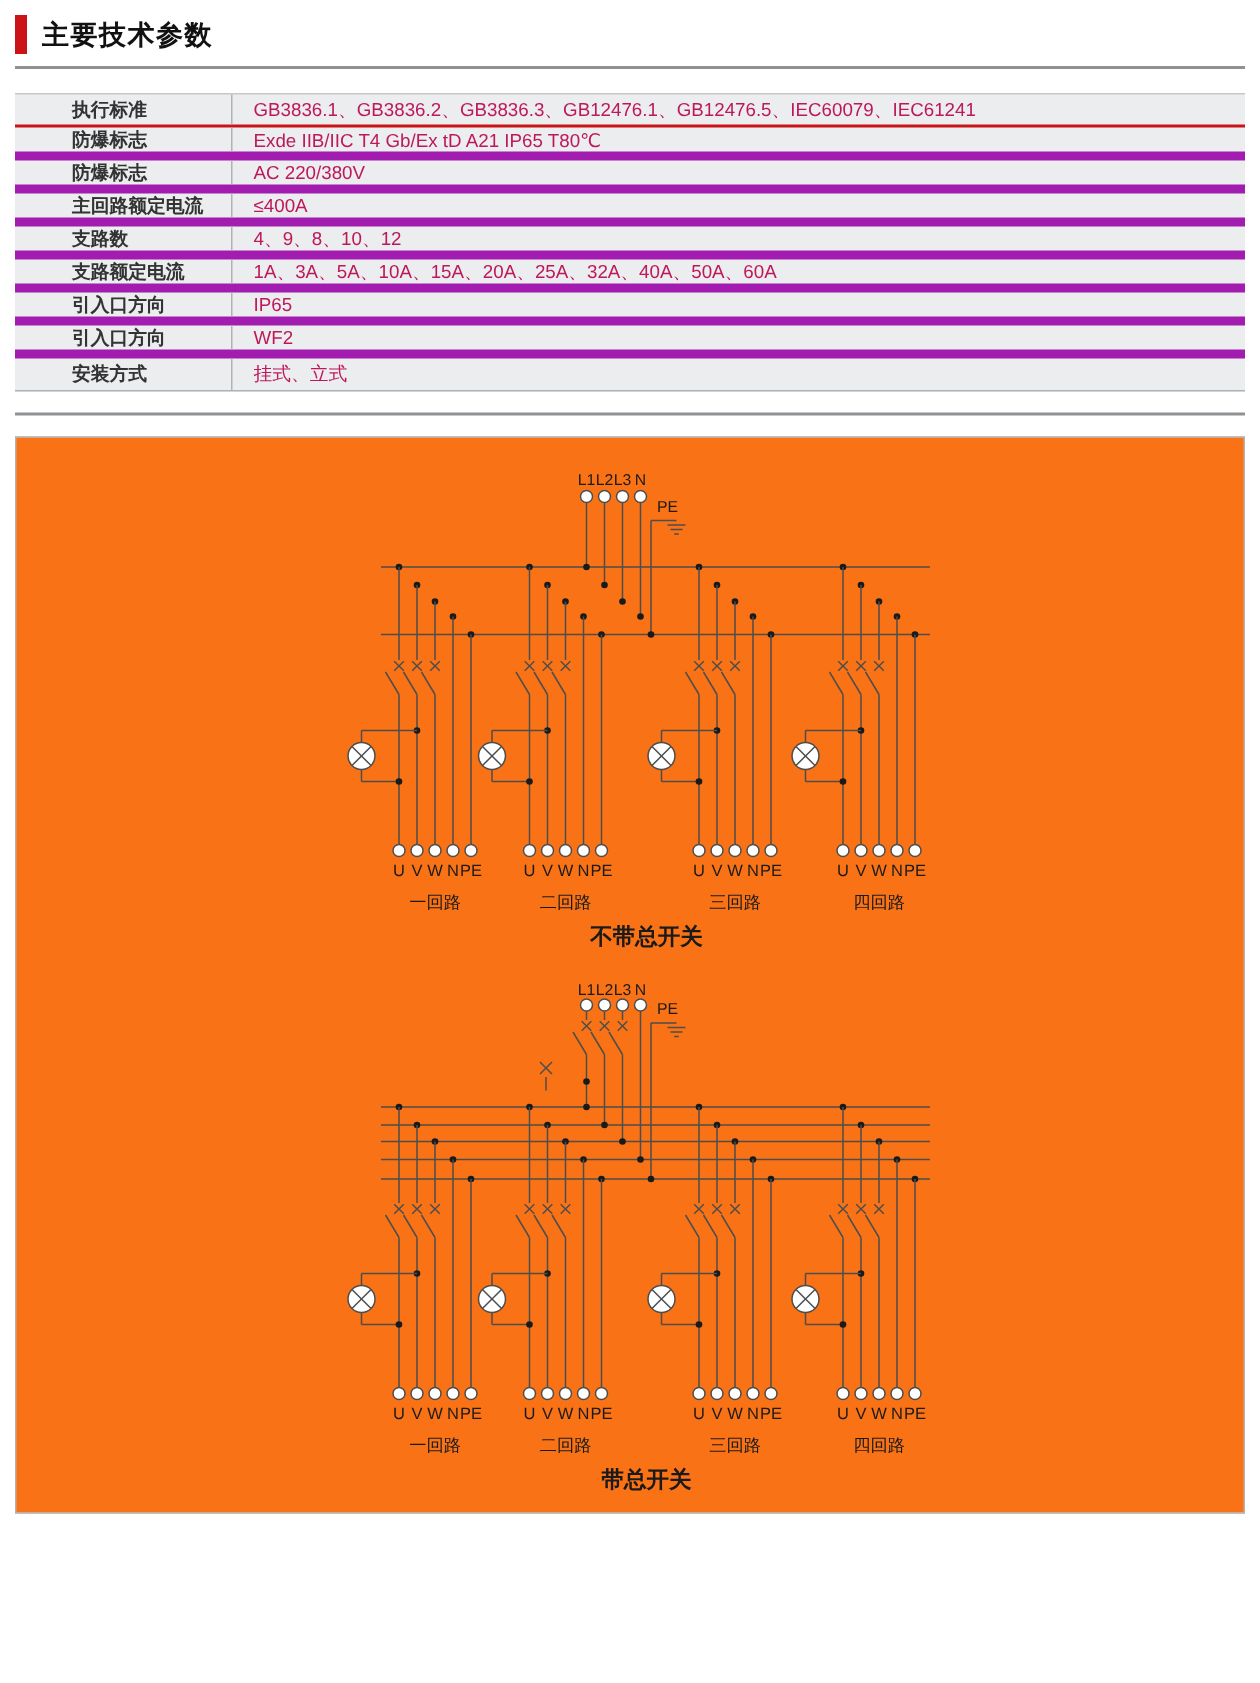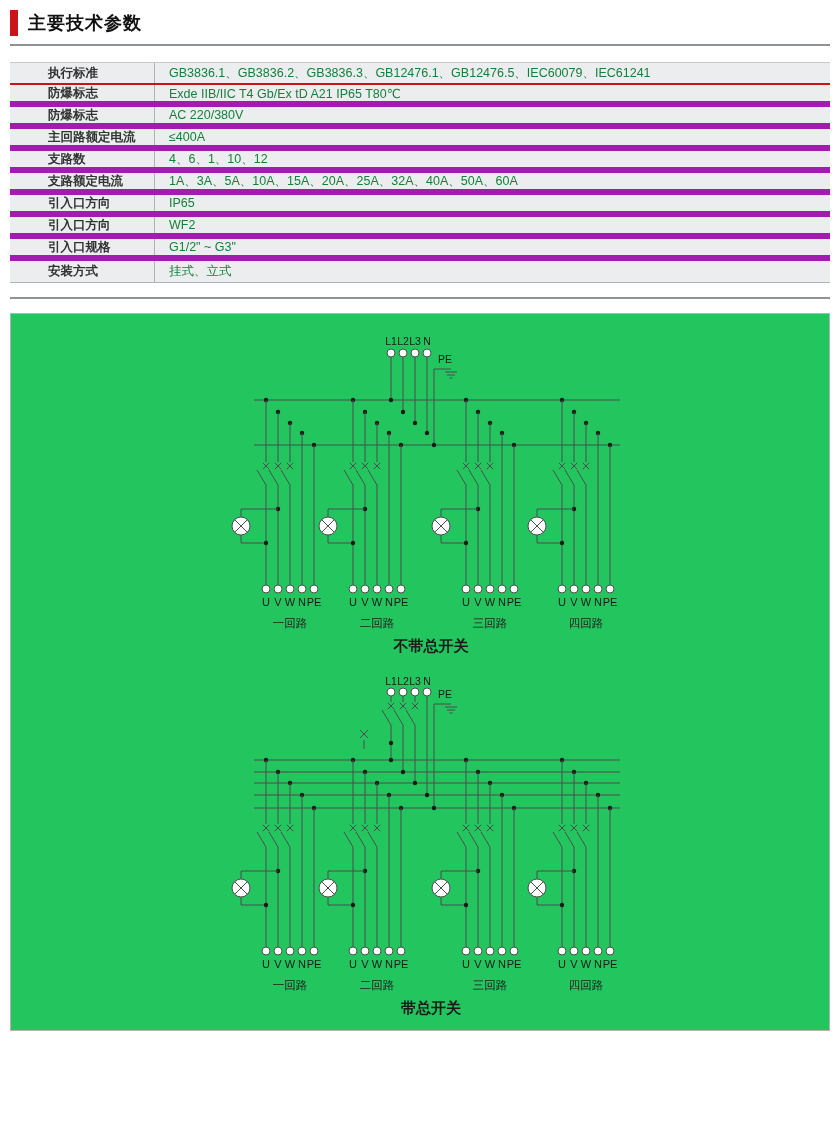--- a/index.html
+++ b/index.html
@@ -33,28 +33,28 @@
   }
   .param-row.first { border-bottom:2px solid #cc1418; }
   .param-row:last-child { border-bottom:1px solid #aeb3b6; }
   .param-label {
     width:145px; flex:0 0 145px;
     padding-left:38px;
     border-right:1px solid #aeb3b6;
     height:100%; display:flex; align-items:center;
     font-weight:bold; color:#333;
   }
-  .param-value { padding-left:14px; color:#15803d; }
+  .param-value { padding-left:14px; color:#be185d; }
 
   
   .schem-wrap { margin-top:14px; }
   .diagram-box {
     margin-top:14px;
     border:1px solid #b3b3b3;
-    background:#22c55e;
+    background:#f97316;
     height:718px;
     overflow:hidden;
   }
   svg { display:block; }
   svg text { font-family:"Liberation Sans","DejaVu Sans",sans-serif; fill:#1a1a1a; }
 </style>
 </head>
 <body>
 
 <div class="page">
@@ -77,37 +77,33 @@
       <div class="param-row">
         <div class="param-label">防爆标志</div>
         <div class="param-value">AC 220/380V</div>
       </div>
       <div class="param-row">
         <div class="param-label">主回路额定电流</div>
         <div class="param-value">≤400A</div>
       </div>
       <div class="param-row">
         <div class="param-label">支路数</div>
-        <div class="param-value">4、6、1、10、12</div>
+        <div class="param-value">4、9、8、10、12</div>
       </div>
       <div class="param-row">
         <div class="param-label">支路额定电流</div>
         <div class="param-value">1A、3A、5A、10A、15A、20A、25A、32A、40A、50A、60A</div>
       </div>
       <div class="param-row">
         <div class="param-label">引入口方向</div>
         <div class="param-value">IP65</div>
       </div>
       <div class="param-row">
         <div class="param-label">引入口方向</div>
         <div class="param-value">WF2</div>
-      </div>
-      <div class="param-row">
-        <div class="param-label">引入口规格</div>
-        <div class="param-value">G1/2" ~ G3"</div>
       </div>
       <div class="param-row">
         <div class="param-label">安装方式</div>
         <div class="param-value">挂式、立式</div>
       </div>
     </div>
 
   <div class="schem-wrap">
     <div class="sec-rule"></div>
   </div>

